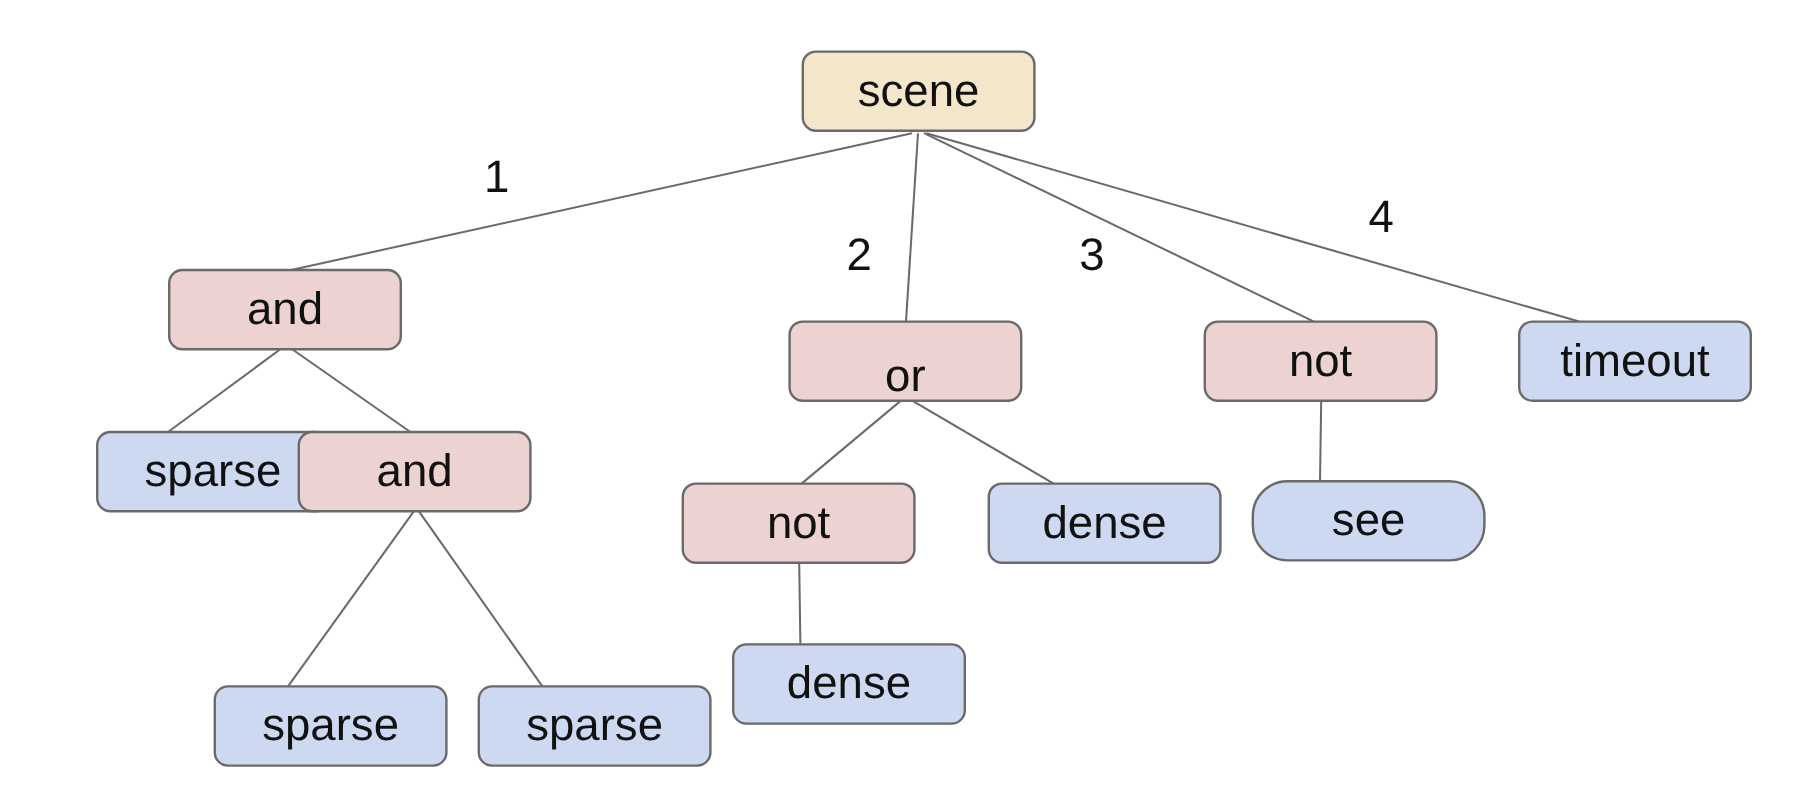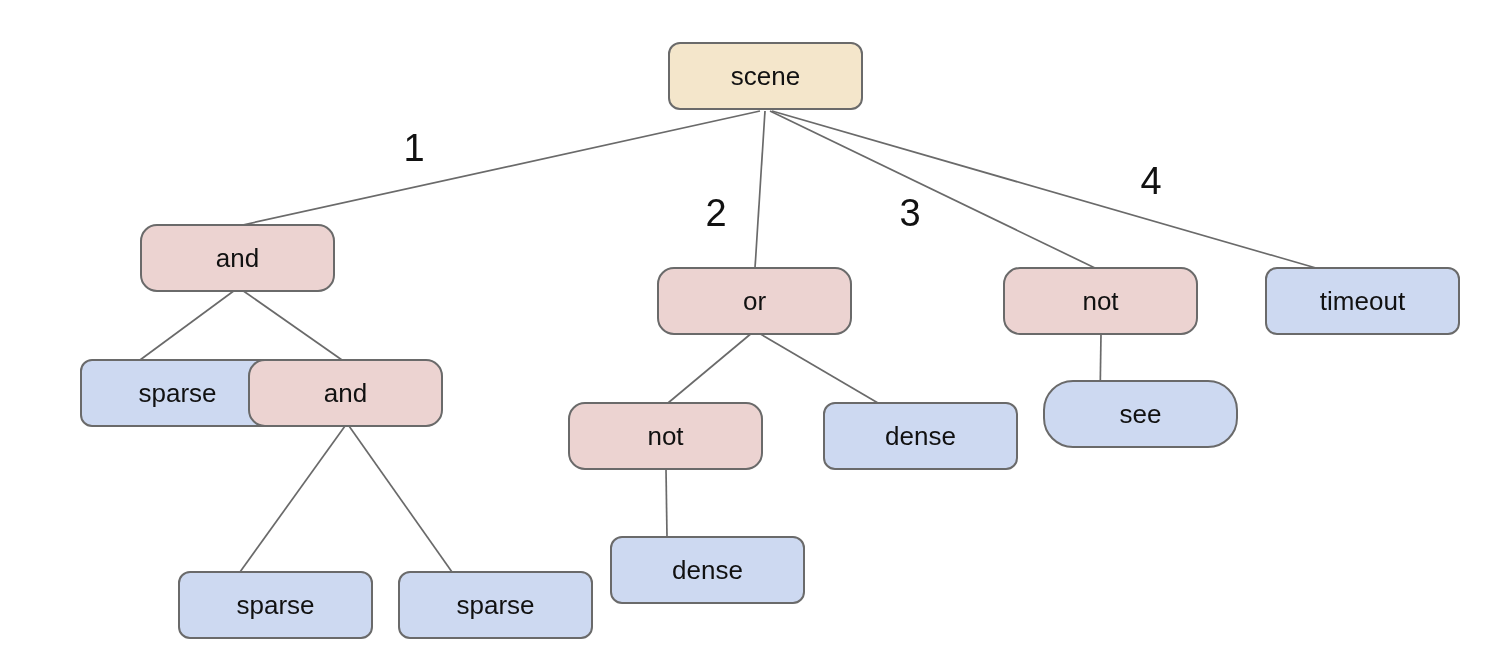--- a/index.html
+++ b/index.html
@@ -28,26 +28,26 @@
   .node {
     position: absolute;
     width: 195px;
     height: 68px;
     box-sizing: border-box;
     border: 2px solid var(--border, #6a6a6a);
     border-radius: 12px;
     display: flex;
     align-items: center;
     justify-content: center;
-    font-size: 26px;
+    font-size: 38px;
     color: var(--text, #111111);
     line-height: 1;
   }
   .node.root { background: var(--root-fill, #f4e6cb); }
-  .node.op   { background: var(--op-fill,   #ecd3d1); border-radius: 17px; }
+  .node.op   { background: var(--op-fill,   #ecd3d1); }
   .node.leaf { background: var(--leaf-fill, #cdd9f1); margin-left: 40px; }
   .edge-label {
     position: absolute;
     transform: translate(-50%, -50%);
     font-size: 38px;
     color: var(--text, #111111);
     line-height: 1;
   }
 </style>
 </head>
@@ -74,42 +74,42 @@
   <span class="edge-label" style="left:716px;  top:213px;">2</span>
   <span class="edge-label" style="left:910px;  top:213px;">3</span>
   <span class="edge-label" style="left:1151px; top:181px;">4</span>
 
   <div class="node root" style="left:668px;  top:42px;">
     <span>scene</span>
   </div>
   <div class="node op" style="left:140px;  top:224px;">
     <span>and</span>
   </div>
-  <div class="node op" style="left:657px;  top:267px;">
+  <div class="node op" style="left:657px;  top:267px;align-items:flex-end;">
     <span>or</span>
   </div>
   <div class="node op" style="left:1003px; top:267px;">
     <span>not</span>
   </div>
   <div class="node leaf" style="left:1225px; top:267px;">
     <span>timeout</span>
   </div>
   <div class="node leaf" style="left:40px;   top:359px;">
     <span>sparse</span>
   </div>
   <div class="node op" style="left:248px;  top:359px;">
     <span>and</span>
   </div>
   <div class="node op" style="left:568px;  top:402px;">
     <span>not</span>
   </div>
   <div class="node leaf" style="left:783px;  top:402px;">
     <span>dense</span>
   </div>
-  <div class="node leaf" style="left:1003px; top:380px;border-radius:30px;">
+  <div class="node leaf" style="left:1003px; top:400px;border-radius:30px;">
     <span>see</span>
   </div>
   <div class="node leaf" style="left:138px;  top:571px;">
     <span>sparse</span>
   </div>
   <div class="node leaf" style="left:358px;  top:571px;">
     <span>sparse</span>
   </div>
   <div class="node leaf" style="left:570px;  top:536px;">
     <span>dense</span>

